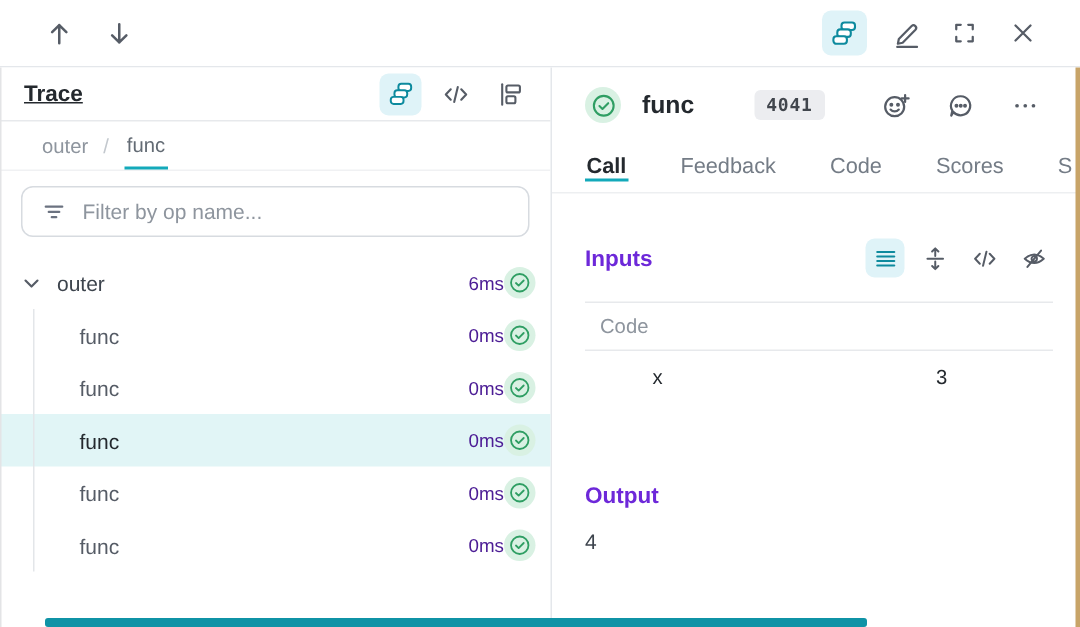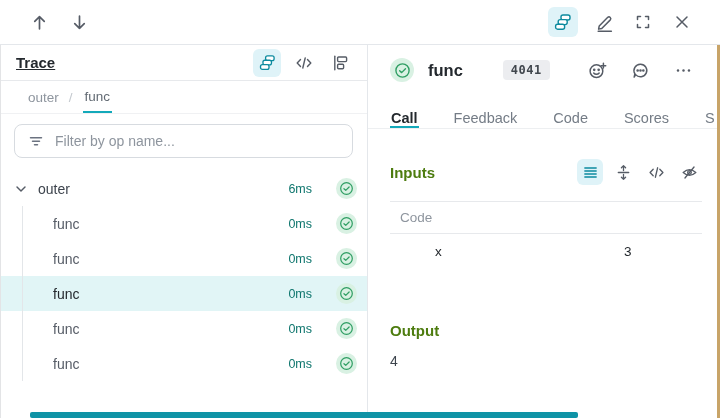--- a/index.html
+++ b/index.html
@@ -66,21 +66,21 @@
   .tree { margin-top:13px; position:relative; flex:1; }
   .tree-guide { position:absolute; left:22px; top:35px; height:175px; width:1px; background:#e3e6e9; }
   .tree-row {
     height:35px; display:flex; align-items:center;
     padding:0 10px 0 12px; cursor:pointer; font-size:14px; color:#565c66;
   }
   .tree-row.root { color:#3d444d; }
   .tree-row.child { padding-left:53px; }
   .tree-row.selected { background:#e1f5f6; color:#24292e; font-weight:500; }
   .tree-row .chev { width:18px; height:18px; margin-right:8px; display:flex; align-items:center; justify-content:center; }
-  .tree-row .dur { margin-left:auto; margin-right:24px; font-size:12.5px; color:#0f766e; font-weight:400; }
+  .tree-row .dur { margin-left:auto; margin-right:0; font-size:12.5px; color:#4c1d95; font-weight:400; }
   .status-badge {
     width:21px; height:21px; border-radius:50%; background:#d9f1e3;
     display:flex; align-items:center; justify-content:center; flex:0 0 auto;
   }
 
   
   .call-header {
     height:50px; display:flex; align-items:center; padding:0 24px 0 22px;
   }
   .call-status {
@@ -90,31 +90,31 @@
   .call-title { font-size:16.5px; font-weight:700; color:#24292e; }
   .call-badge {
     margin-left:40px; background:#ecedf0; color:#41464d; border-radius:4px;
     font-family:"DejaVu Sans Mono", monospace; font-size:12px; font-weight:700;
     padding:3px 8px; letter-spacing:0.5px;
   }
   .call-header .hdr-icons { margin-left:auto; display:flex; gap:17px; align-items:center; }
 
   .tabs {
     height:34px; display:flex; gap:34px; padding:0 0 0 22px;
-    border-bottom:1px solid #edeff1; align-items:flex-end; white-space:nowrap;
+    border-bottom:1px solid #edeff1; align-items:center; white-space:nowrap;
   }
   .tab {
     display:flex; align-items:center; font-size:14.5px; color:#747c86;
     cursor:pointer; border-bottom:2.5px solid transparent; padding:0 1px;
   }
   .tab.active { color:#24292e; font-weight:600; border-bottom-color:#13a9ba; }
 
   .panel-content { padding:30px 18px 0 22px; }
   .section-head { display:flex; align-items:center; }
-  .section-title { font-size:15px; font-weight:700; color:#4d7c0f; }
+  .section-title { font-size:15px; font-weight:700; color:#6d28d9; }
   .section-head .tool-icons { margin-left:auto; display:flex; gap:7px; align-items:center; }
   .tool-btn {
     width:26px; height:26px; border:none; background:transparent; border-radius:6px;
     display:flex; align-items:center; justify-content:center; cursor:pointer; padding:0;
   }
   .tool-btn.active { background:#dff3f8; }
 
   .kv-table { margin-top:16px; border-top:1px solid #e7e9ec; }
   .kv-header { display:flex; height:32px; border-bottom:1px solid #e7e9ec; align-items:center; }
   .kv-header .col-path { width:214px; padding-left:10px; font-size:13.5px; color:#8e959e; }

